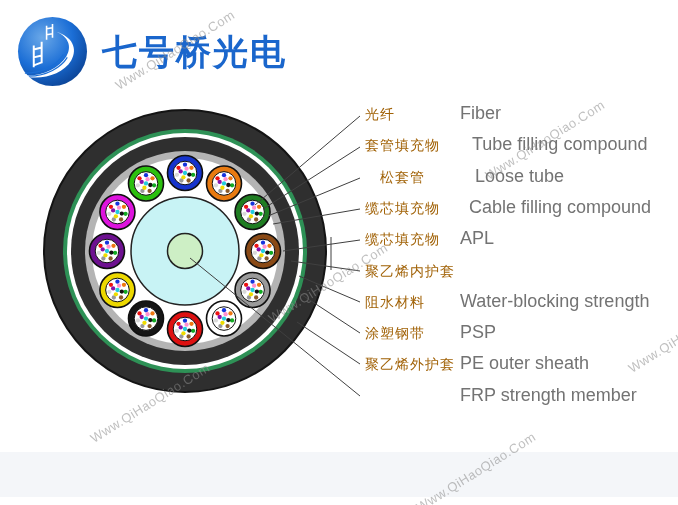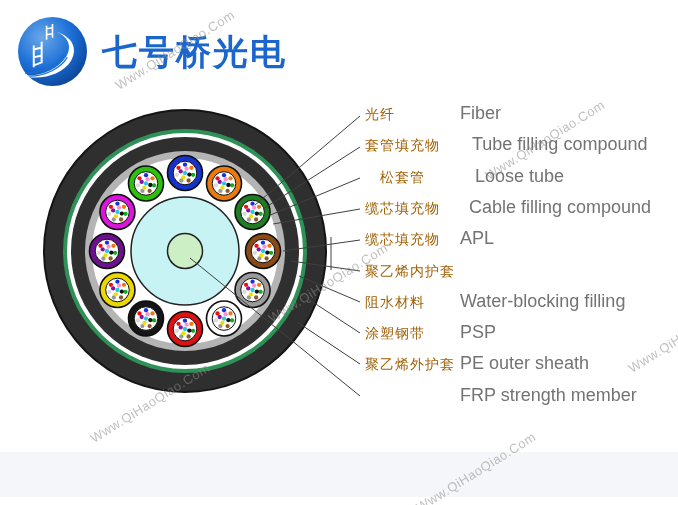--- a/index.html
+++ b/index.html
@@ -281,21 +281,21 @@
       </div>
       <div class="label-row" style="left: 365px; top: 239.2px; width: 310px; height: 18px;">
         <span class="label-zh">缆芯填充物</span>
         <span class="label-en" style="left: 95px;">APL</span>
       </div>
       <div class="label-row" style="left: 365px; top: 270.5px; width: 310px; height: 18px;">
         <span class="label-zh">聚乙烯内护套</span>
       </div>
       <div class="label-row" style="left: 365px; top: 301.8px; width: 310px; height: 18px;">
         <span class="label-zh">阻水材料</span>
-        <span class="label-en" style="left: 95px;">Water-blocking filling</span>
+        <span class="label-en" style="left: 95px;">Water-blocking strength</span>
       </div>
       <div class="label-row" style="left: 365px; top: 333.1px; width: 310px; height: 18px;">
         <span class="label-zh">涂塑钢带</span>
         <span class="label-en" style="left: 95px;">PSP</span>
       </div>
       <div class="label-row" style="left: 365px; top: 364.4px; width: 310px; height: 18px;">
         <span class="label-zh">聚乙烯外护套</span>
         <span class="label-en" style="left: 95px;">PE outer sheath</span>
       </div>
       <div class="label-row" style="left: 365px; top: 395.7px; width: 310px; height: 18px;">

